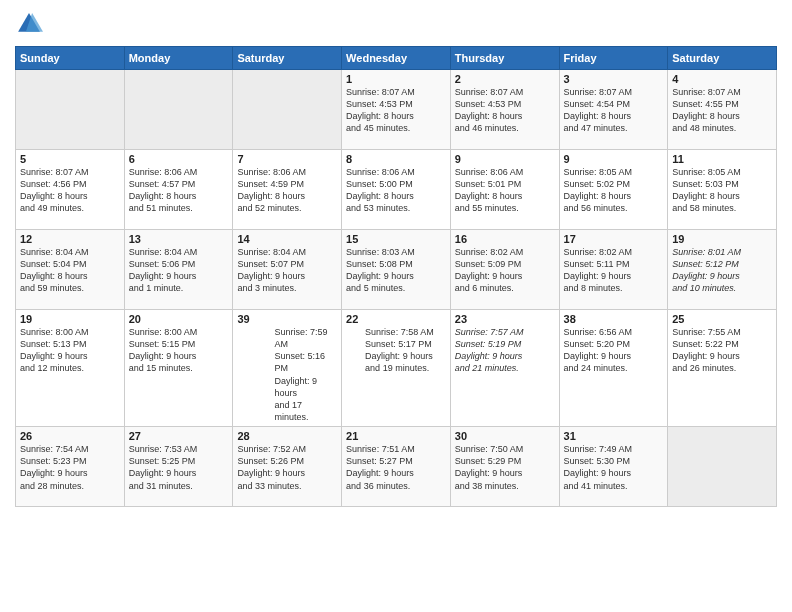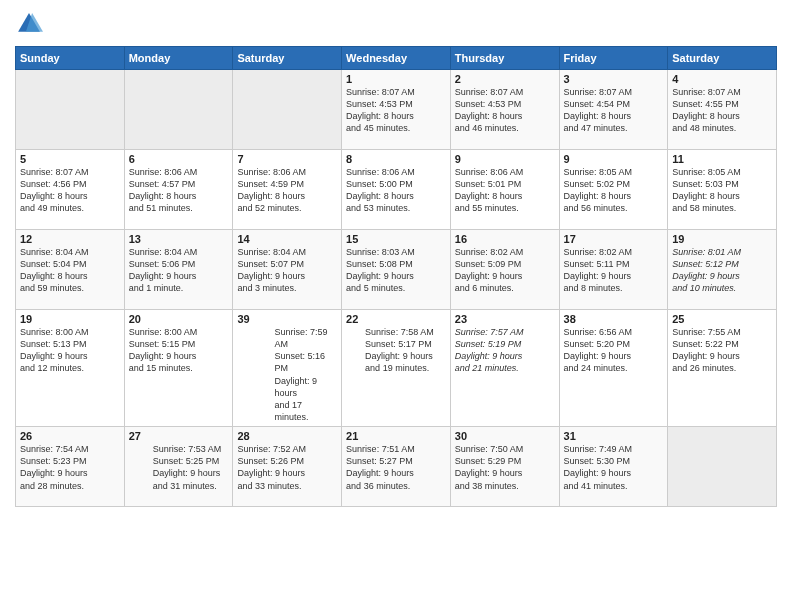--- a/index.html
+++ b/index.html
@@ -325,21 +325,21 @@
         <tr>
           <td>
             <span class="day-num">26</span>
             <div class="day-info" style="white-space: pre-line;">Sunrise: 7:54 AM
 Sunset: 5:23 PM
 Daylight: 9 hours
 and 28 minutes.</div>
           </td>
           <td>
             <span class="day-num">27</span>
-            <div class="day-info" style="white-space: pre-line; margin-left: 24px;">Sunrise: 7:53 AM
+            <div class="day-info" style="white-space: pre-line;">Sunrise: 7:53 AM
 Sunset: 5:25 PM
 Daylight: 9 hours
 and 31 minutes.</div>
           </td>
           <td>
             <span class="day-num">28</span>
             <div class="day-info" style="white-space: pre-line;">Sunrise: 7:52 AM
 Sunset: 5:26 PM
 Daylight: 9 hours
 and 33 minutes.</div>

